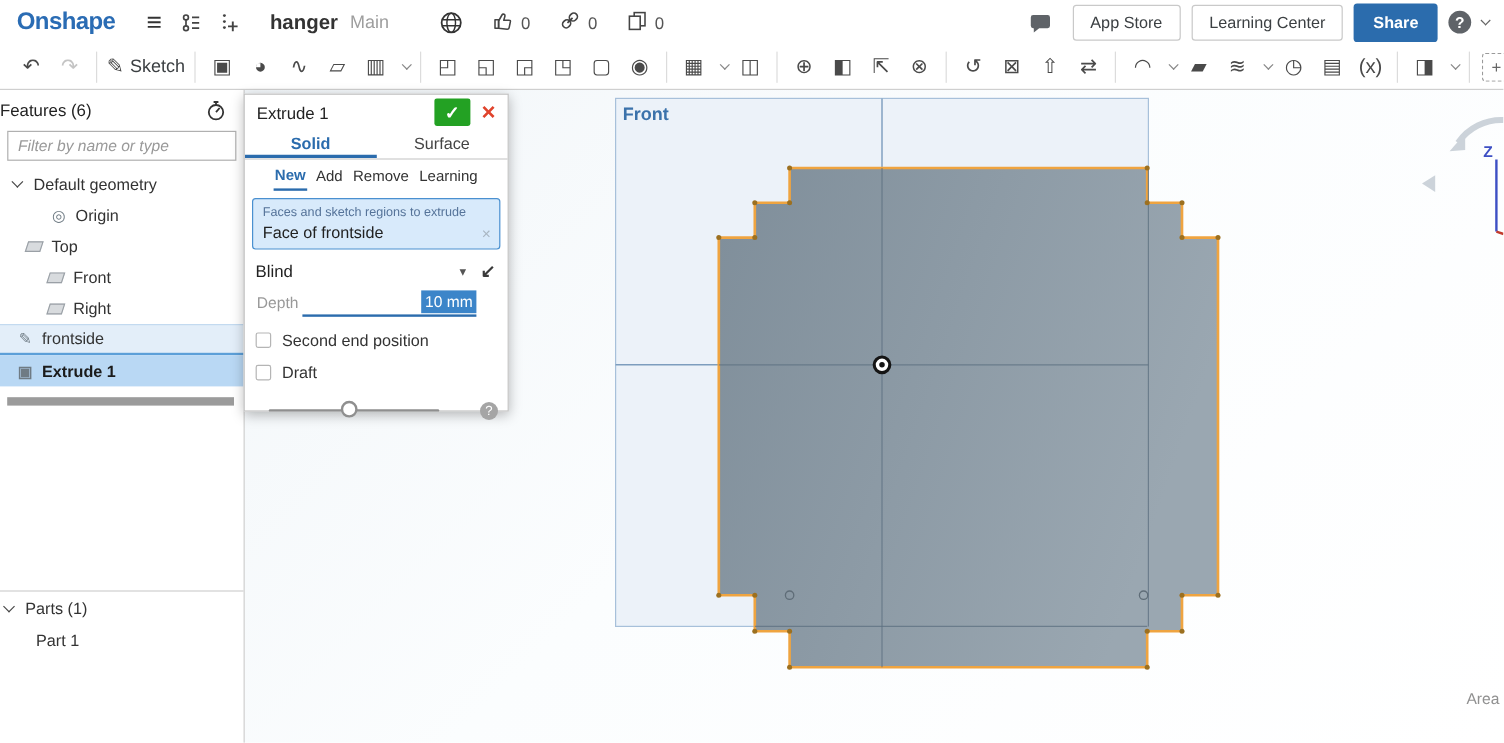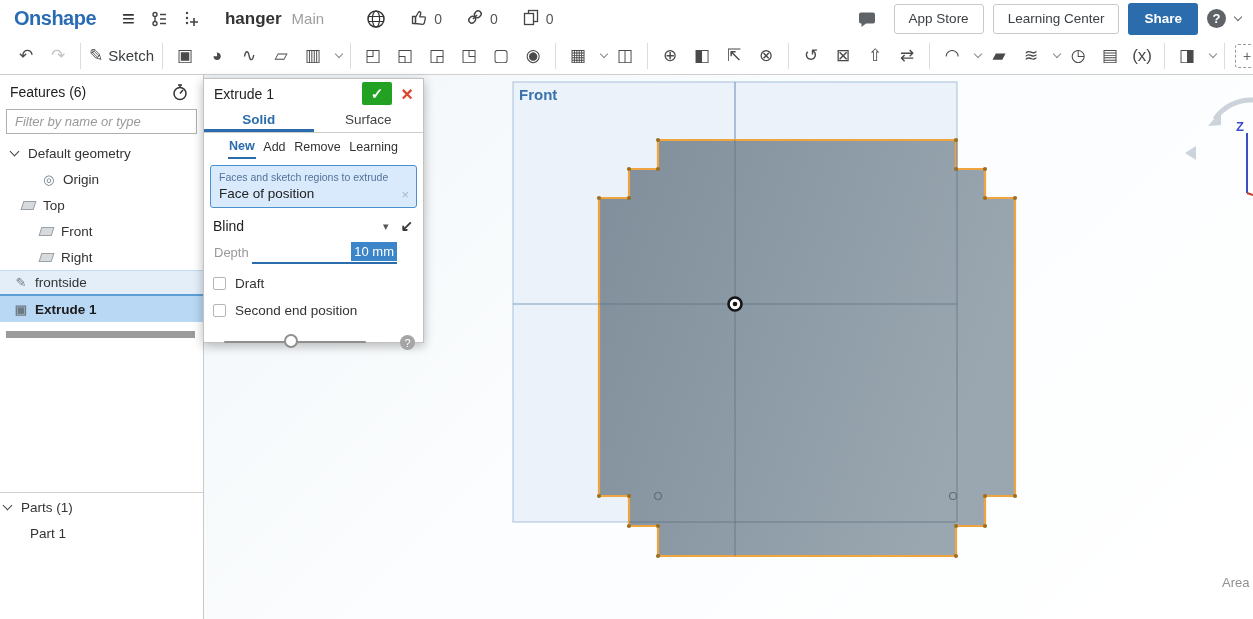--- a/index.html
+++ b/index.html
@@ -32,21 +32,21 @@
   .tb-btn{display:flex;align-items:center;justify-content:center;min-width:28px;height:30px;background:none;border:none;cursor:pointer;font-family:"Liberation Sans",sans-serif}
   .tb-glyph{font-size:17px;color:#4a4a4a;line-height:1}
   .tb-btn.disabled .tb-glyph{color:#c4c4c4}
   .tb-btn.dashed{min-width:24px;height:24px;border:1px dashed #9a9a9a;border-radius:3px;margin-left:2px}
   .tb-btn.dashed .tb-glyph{font-size:14px;color:#666}
   .tb-label{font-size:15px;color:#3c4043;margin-left:5px}
   .tb-chev{display:inline-block;width:6px;height:6px;border-right:1.5px solid #888;border-bottom:1.5px solid #888;transform:rotate(45deg);margin-left:5px;margin-top:-4px;cursor:pointer}
 
   
   .left-panel{position:absolute;left:0;top:75px;width:204px;height:544px;background:#fff;border-right:1px solid #c8c8c8}
-  .fp-header{display:flex;align-items:center;height:30px;padding:4px 14px 0 10px;font-size:14px;color:#222}
+  .fp-header{display:flex;align-items:center;height:30px;padding:4px 14px 0 0;font-size:14px;color:#222}
   .fp-header .sw{margin-left:auto;cursor:pointer;display:flex}
   .fp-filter{margin:4px 6px 6px 6px}
   .fp-filter input{width:100%;height:25px;border:1px solid #b0b0b0;padding:0 8px;font-size:13px;font-family:"Liberation Sans",sans-serif;color:#ec4899}
   .fp-filter input::placeholder{color:#999;font-style:italic}
   .tree-row{height:26px;display:flex;align-items:center;font-size:13.5px;color:#333;cursor:pointer}
   .tree-row.highlight{background:#e3eef9;border-top:1px solid #c3daf0;border-bottom:2px solid #5c9fd8}
   .tree-row.selected{background:#b9d8f4;font-weight:bold;color:#1b1b1b}
   .tree-icon{width:18px;display:inline-flex;justify-content:center;margin-right:5px;color:#6f7b84;font-size:13px;flex:none}
   .expander{display:inline-block;width:7px;height:7px;border-right:1.6px solid #444;border-bottom:1.6px solid #444;transform:rotate(45deg);margin:-3px 10px 0 1px;flex:none}
   .plane-swatch{display:inline-block;width:13px;height:9px;background:#d8dbde;border:1px solid #9aa0a6;transform:skewX(-18deg);margin:0 8px 0 2px;flex:none}
@@ -415,42 +415,42 @@
     <div class="dlg-tab">Surface</div>
   </div>
   <div class="dlg-modes">
     <span class="dlg-mode active">New</span>
     <span class="dlg-mode">Add</span>
     <span class="dlg-mode">Remove</span>
     <span class="dlg-mode">Learning</span>
   </div>
   <div class="sel-box">
     <div class="sel-caption">Faces and sketch regions to extrude</div>
-    <div class="sel-value">Face of position</div>
+    <div class="sel-value">Face of frontside</div>
     <span class="sel-x">×</span>
   </div>
   <div class="blind-row">
     <span>Blind</span>
     <span class="caret">▾</span>
     <span class="flip">↙</span>
   </div>
   <div class="depth-row">
     <span class="depth-label">Depth</span>
     <div class="depth-field">
       <span class="depth-value">10 mm</span>
     </div>
   </div>
   <div id="dlg-checkboxes">
       <div class="cb-row">
         <span class="cb-box"></span>
-        <span>Draft</span>
+        <span>Second end position</span>
       </div>
       <div class="cb-row">
         <span class="cb-box"></span>
-        <span>Second end position</span>
+        <span>Draft</span>
       </div>
     </div>
   <div class="slider-row">
     <div class="slider-track"></div>
     <div class="slider-handle"></div>
     <div class="help-circle2">?</div>
   </div>
 </div>
 
 </body></html>

